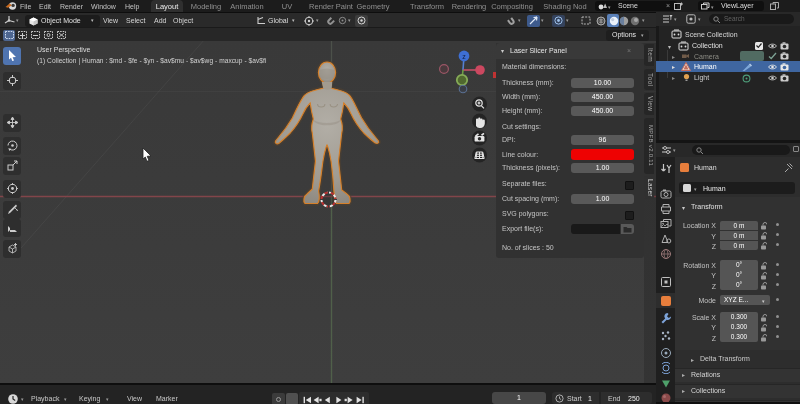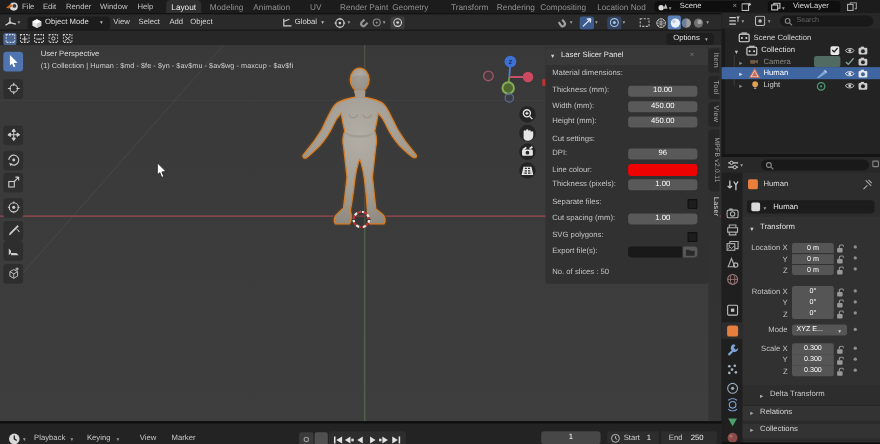--- a/index.html
+++ b/index.html
@@ -63,21 +63,21 @@
     <span class="menu" style="left:125px">Help</span>
     <span class="wtab act" style="left:151px;width:32px">Layout</span>
     <span class="wtab" style="left:186px;width:40px">Modeling</span>
     <span class="wtab" style="left:228px;width:38px">Animation</span>
     <span class="wtab" style="left:267px;width:40px">UV Shading</span>
     <span class="wtab" style="left:308px;width:46px">Render Paint</span>
     <span class="wtab" style="left:355px;width:36px">Geometry</span>
     <span class="wtab" style="left:406px;width:42px">Transform</span>
     <span class="wtab" style="left:449px;width:40px">Rendering</span>
     <span class="wtab" style="left:488px;width:48px">Compositing</span>
-    <span class="wtab" style="left:537px;width:56px">Location Nod</span>
+    <span class="wtab" style="left:537px;width:56px">Shading Nod</span>
 
     <div class="ab" style="left:595px;top:1px;width:82px;height:10px;background:#0f0f0f;border-radius:3px"></div>
     <svg class="ab" style="left:598px;top:2px" width="9" height="8" viewBox="0 0 9 8">
       <circle cx="3" cy="5" r="2.4" fill="#ddd"></circle>
         <path d="M5 6 L7.2 1.5 L9 6 Z" fill="#bbb"></path>
     </svg>
     <span class="ab" style="left:608px;top:3.5px;font-size:5px;color:#999">▾</span>
     <span class="ab t7" style="left:618px;top:2px;color:#ddd">Scene</span>
     <span class="ab" style="left:666px;top:2px;font-size:7px;color:#999">×</span>
     <svg class="ab" style="left:674px;top:2px" width="9" height="8" viewBox="0 0 9 8">

